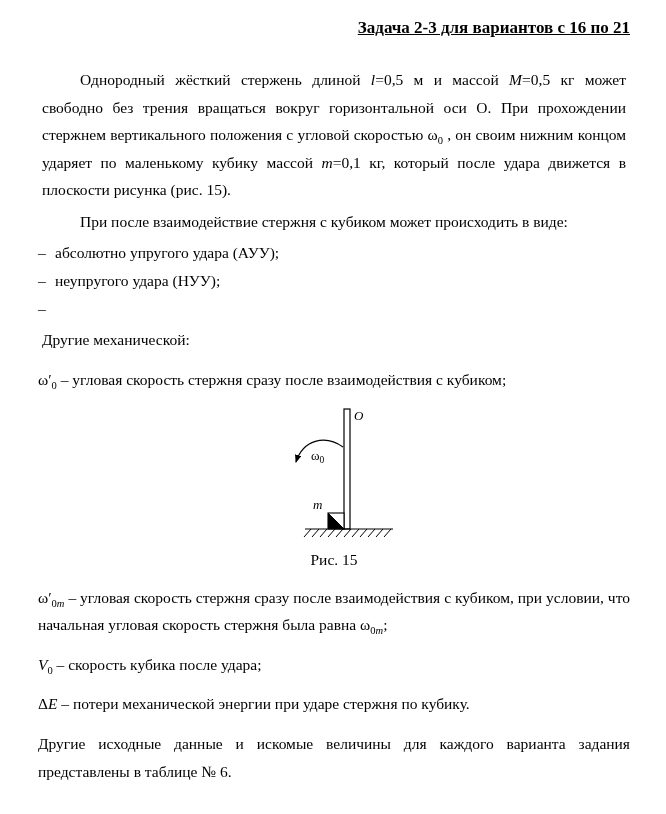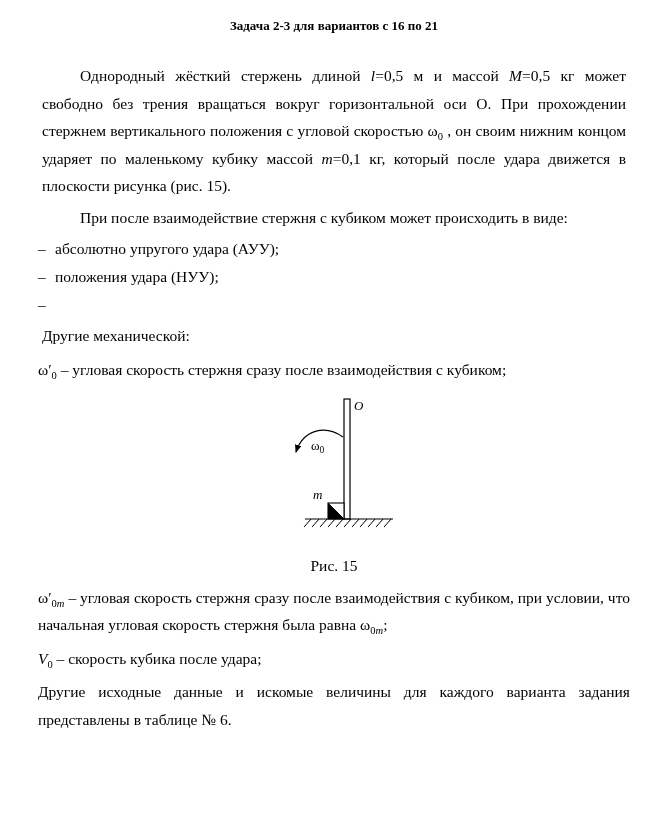--- a/index.html
+++ b/index.html
@@ -9,55 +9,56 @@
     font-size: 15.5px;
     color: #000;
   }
   .page {
     box-sizing: border-box;
     width: 666px;
     min-height: 814px;
     padding: 14px 36px 16px 38px;
   }
   .title {
-    text-align: center;
+    text-align: right;
     font-weight: bold;
-    font-size: 13px;
+    font-size: 17px;
     margin: 4px 0 28px 0;
+    text-decoration: underline;
   }
   .para { margin: 4px; line-height: 1.78; text-align: justify; }
   .indent { text-indent: 38px; }
-  .def { margin: 6px 0 4px 0; line-height: 1.78; text-align: justify; }
+  .def { margin: 12px 0 4px 0; line-height: 1.78; text-align: justify; }
   .list-row { display: flex; line-height: 1.78; }
   .list-dash { flex: 0 0 17px; }
   sub { font-size: 68%; line-height: 0; }
   i, .it { font-style: italic; }
   .figure { margin: 10px 0 4px 0; text-align: center; }
   .figure svg { display: block; margin: 0 auto; }
-  .fig-caption { line-height: 1.5; margin-top: 19px; text-align: center; }
+  .fig-caption { line-height: 1.5; margin-top: 3px; text-align: center; }
   .fig-text { font-family: "Liberation Serif", serif; font-size: 13px; }
 </style>
 </head>
 <body>
 
 <div class="page">
 
   <div class="title">Задача 2-3 для вариантов с 16 по 21</div>
 
   <p class="para indent">Однородный жёсткий стержень длиной <i>l</i>=0,5 м и массой <i>M</i>=0,5 кг может свободно без трения вращаться вокруг горизонтальной оси О. При прохождении стержнем вертикального положения с угловой скоростью ω<sub>0</sub> , он своим нижним концом ударяет по маленькому кубику массой <i>m</i>=0,1 кг, который после удара движется в плоскости рисунка (рис. 15).</p>
 
   <p class="para indent">При после взаимодействие стержня с кубиком может происходить в виде:</p>
 
   <div class="list-row">
     <span class="list-dash">–</span>
     <span class="list-text">абсолютно упругого удара (АУУ);</span>
   </div>
   <div class="list-row">
     <span class="list-dash">–</span>
-    <span class="list-text">положения удара (НУУ);</span>
+    <span class="list-text">неупругого удара (НУУ);</span>
   </div>
   <div class="list-row">
     <span class="list-dash">–</span>
   </div>
 
   <p class="para">Другие механической:</p>
 
   <p class="def">ω′<sub>0</sub>  – угловая скорость стержня сразу после взаимодействия с кубиком;</p>
 
   <figure class="figure">
@@ -76,16 +77,17 @@
       <line x1="69" y1="110" x2="85" y2="126" stroke="#000" stroke-width="1"></line>
       <text x="54" y="106" class="fig-text it">m</text>
       <line x1="46" y1="126" x2="134" y2="126" stroke="#000" stroke-width="1.2"></line>
       <path d="M52,126 l-7,8 M60,126 l-7,8 M68,126 l-7,8 M76,126 l-7,8 M84,126 l-7,8 M92,126 l-7,8 M100,126 l-7,8 M108,126 l-7,8 M116,126 l-7,8 M124,126 l-7,8 M132,126 l-7,8" stroke="#000" stroke-width="1" fill="none"></path>
     </svg>
     <figcaption class="fig-caption">Рис. 15</figcaption>
   </figure>
 
   <p class="def">ω′<sub>0<i>m</i></sub>  – угловая скорость стержня сразу после взаимодействия с кубиком, при условии, что начальная угловая скорость стержня была равна ω<sub>0<i>m</i></sub>;</p>
   <p class="def"><i>V</i><sub>0</sub> – скорость кубика после удара;</p>
+  <p class="def">Δ<i>E</i> – потери механической энергии при ударе стержня по кубику.</p>
 
   <p class="def">Другие исходные данные и искомые величины для каждого варианта задания представлены в таблице № 6.</p>
 
 </div>
 
 </body></html>

